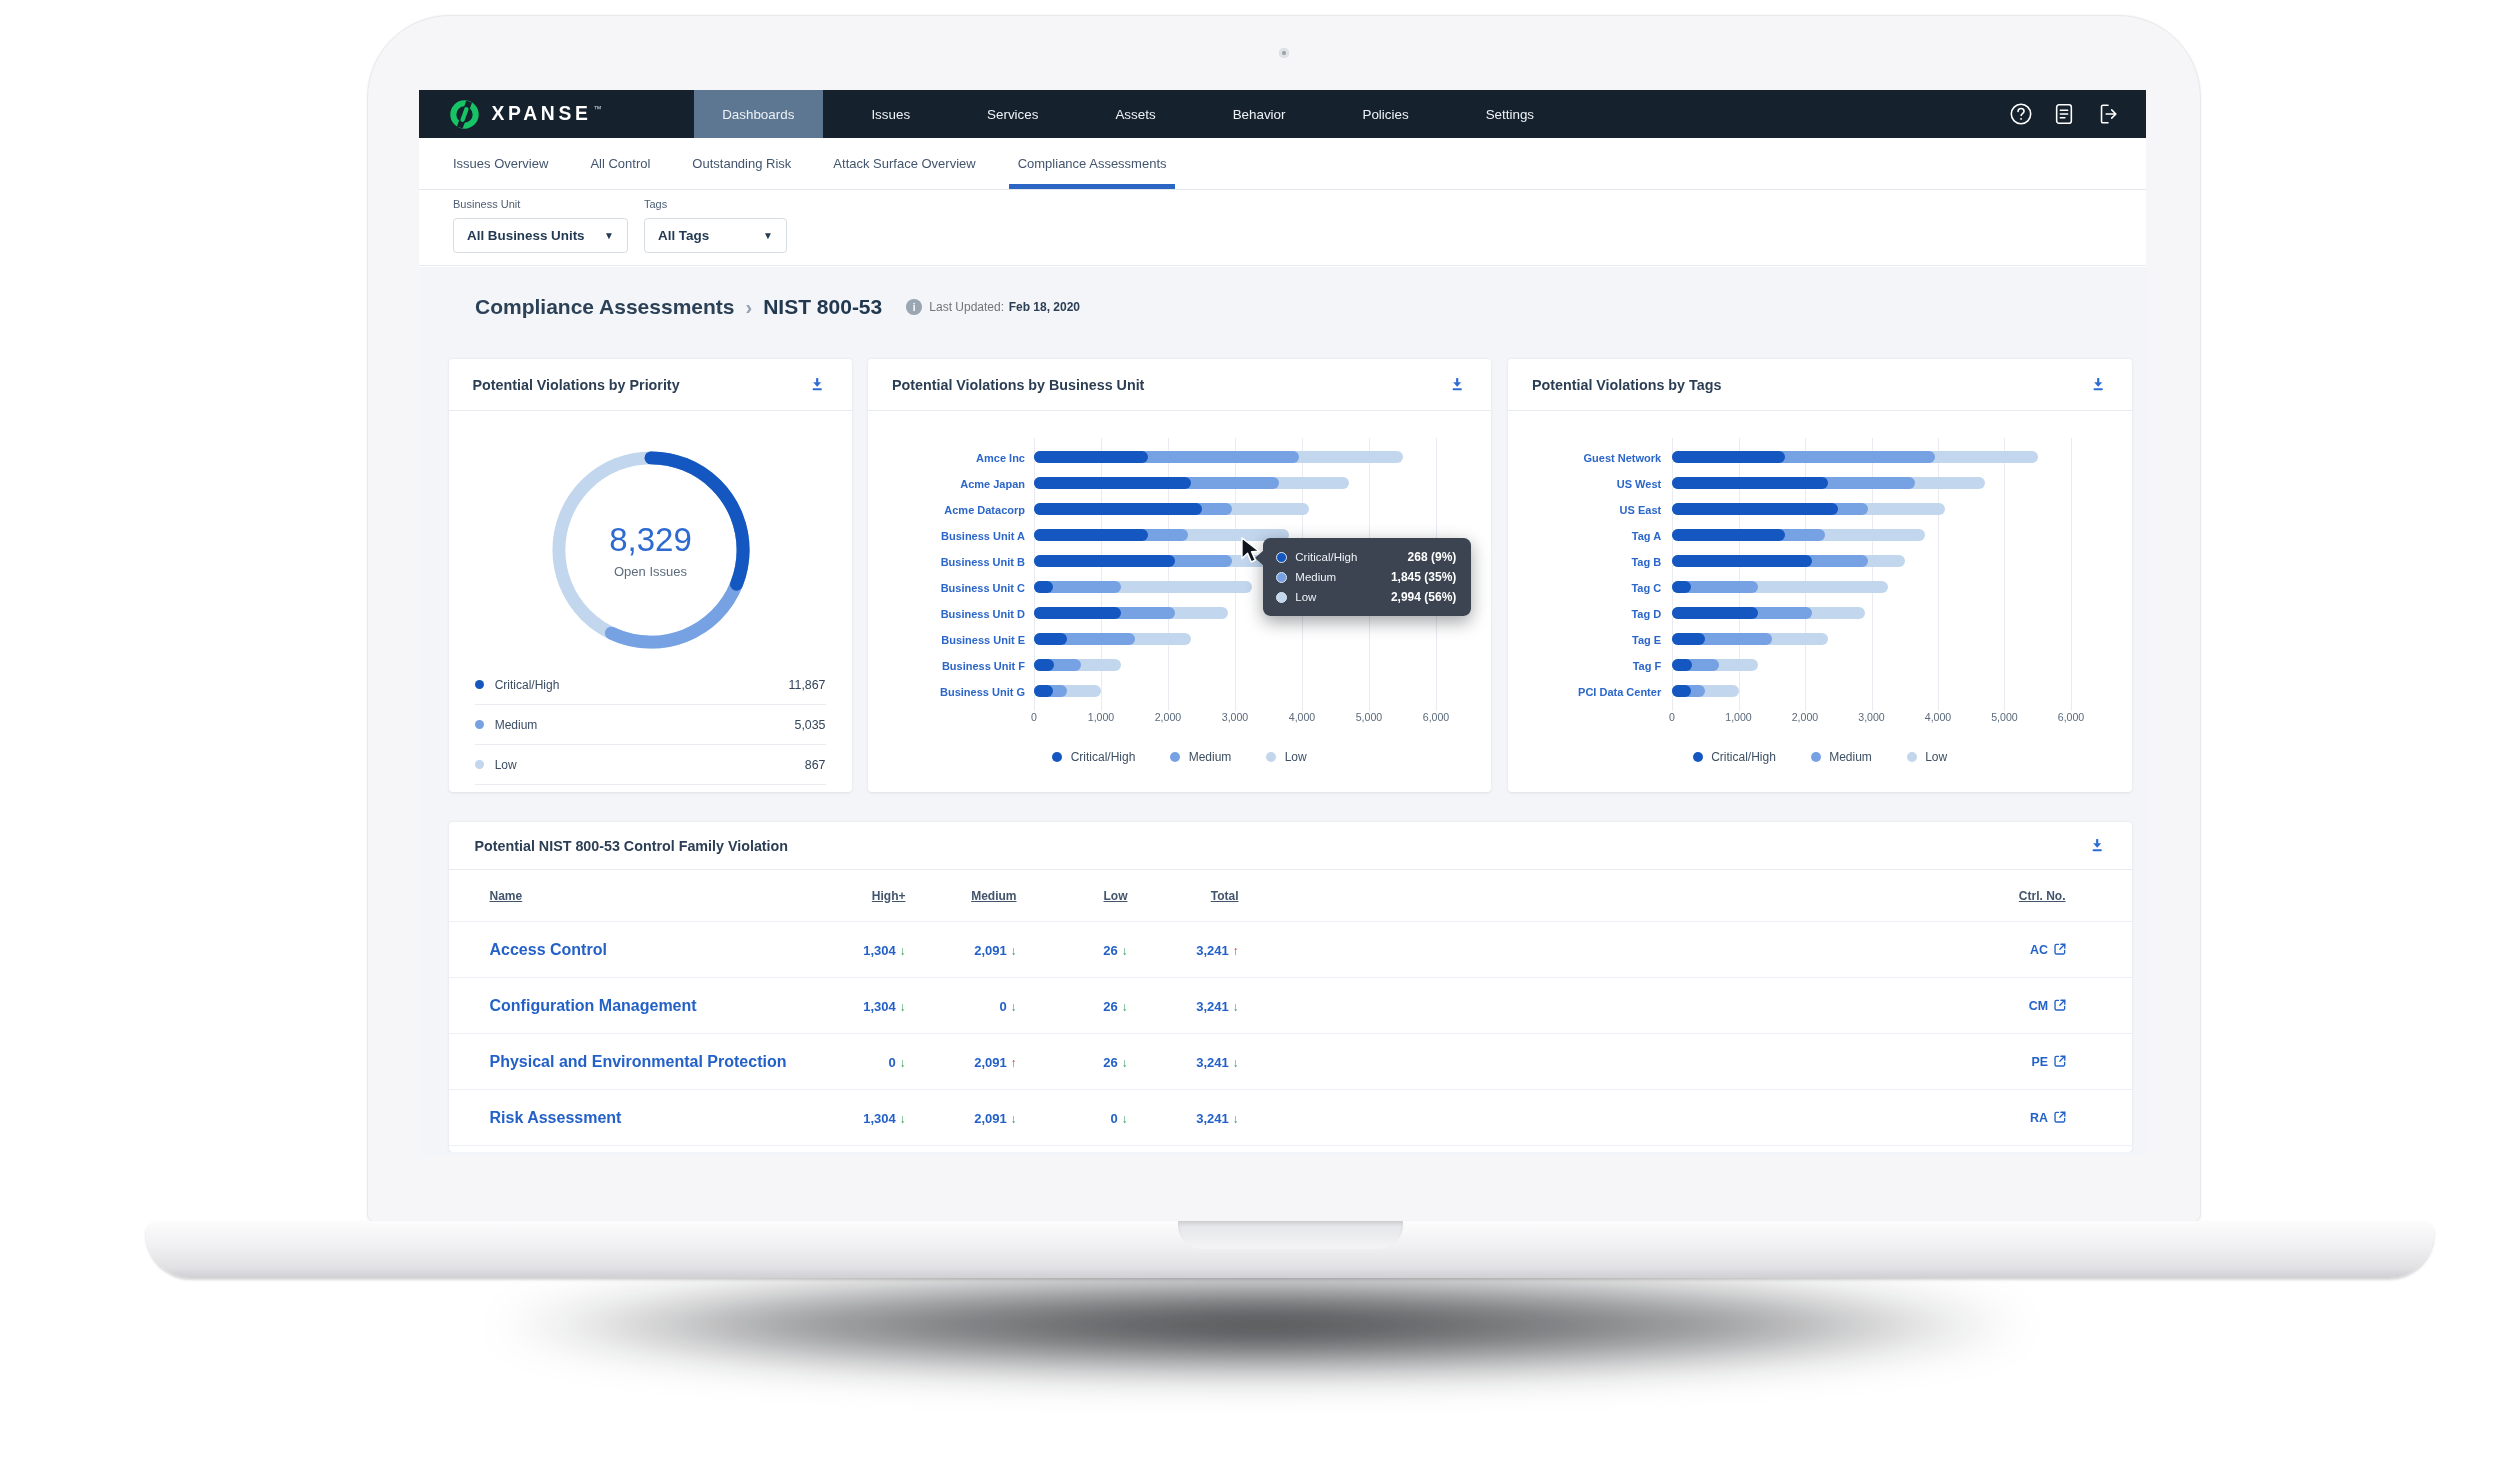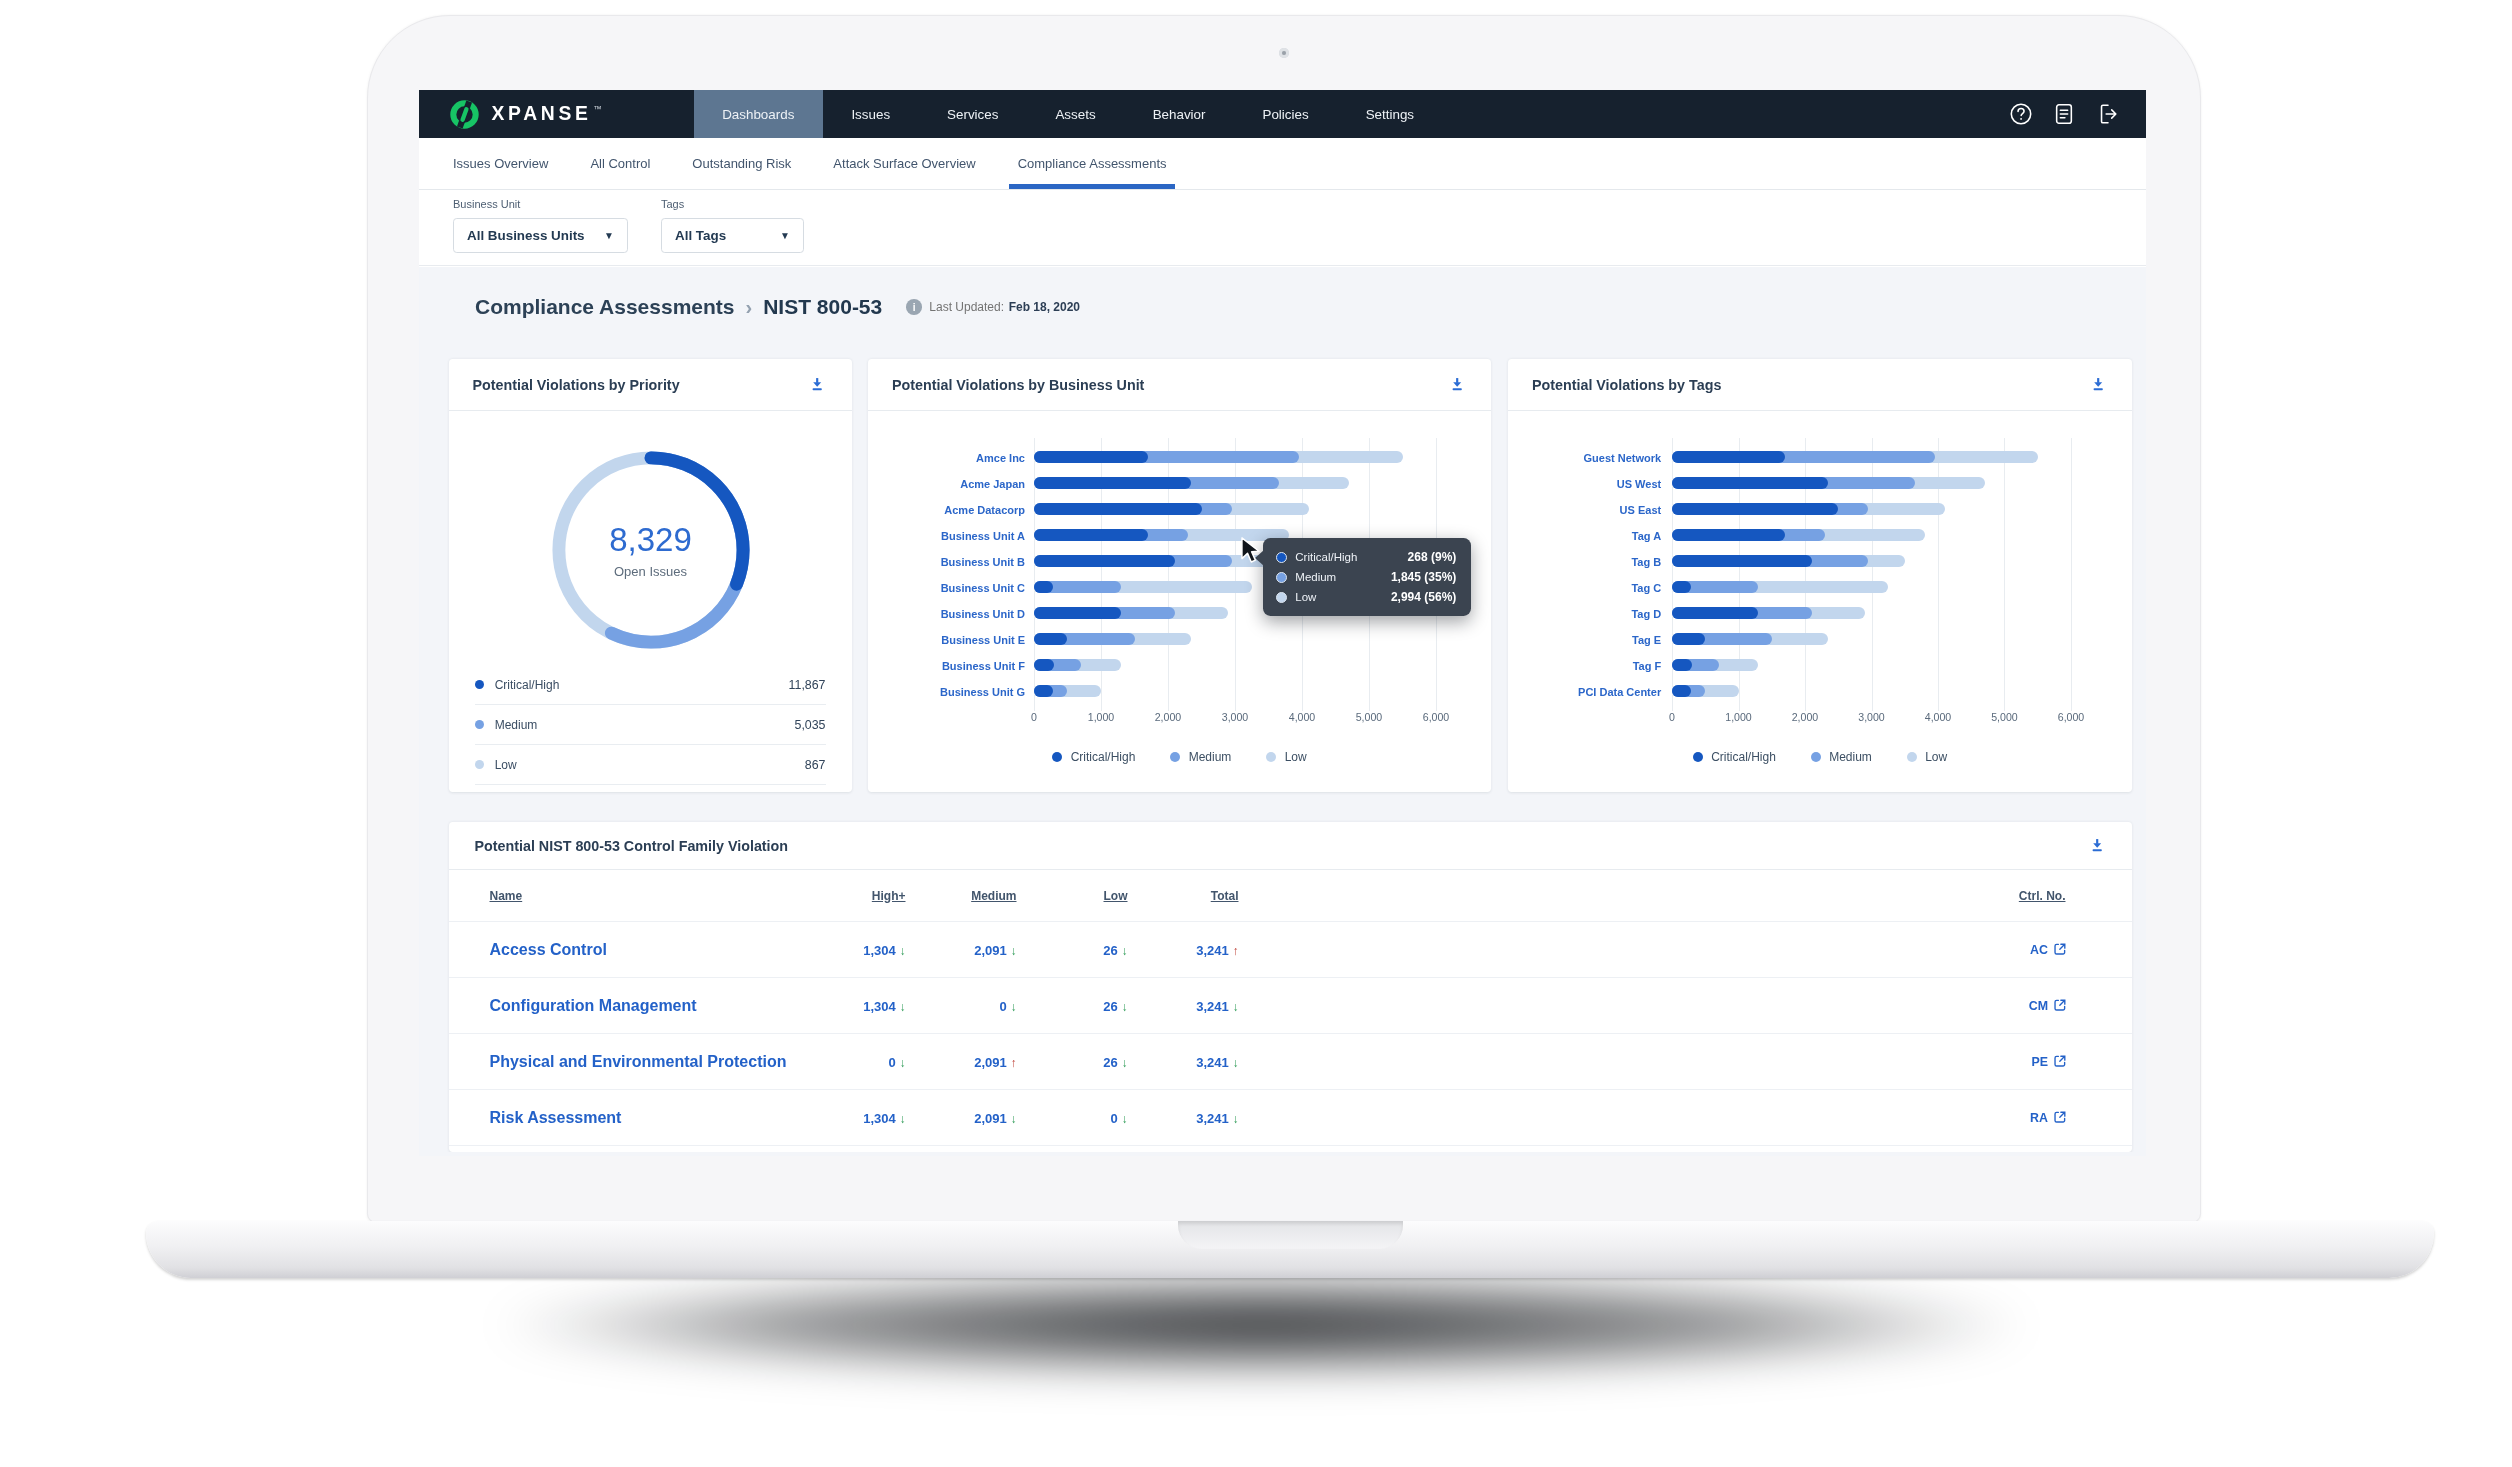--- a/index.html
+++ b/index.html
@@ -22,34 +22,34 @@
     box-shadow:inset 0 2.8px 3.7px rgba(0,0,0,.10);}
 
   
   .screen{position:absolute;left:419px;top:90px;width:1727px;height:1066px;background:#ffffff;overflow:hidden;}
 
   
   .topnav{position:absolute;left:0;top:0;width:100%;height:48px;background:#16212e;display:flex;align-items:stretch;color:#fff;}
   .brand{display:flex;align-items:center;padding-left:29.5px;}
   .brand-name{font-size:19.3px;font-weight:700;letter-spacing:3.7px;color:#ffffff;margin-left:12px;}
   .brand-tm{font-size:8.3px;color:#cdd4db;margin-left:1.8px;margin-top:-11px;}
-  .nav-items{display:flex;align-items:stretch;margin-left:92px;}
+  .nav-items{display:flex;align-items:stretch;margin-left:92px;gap:20px;}
   .nav-item{display:flex;align-items:center;padding:0 28.5px;font-size:13.4px;color:#eef2f6;cursor:default;}
   .nav-item.active{background:#5d7691;}
   .nav-icons{margin-left:auto;display:flex;align-items:center;gap:18.4px;padding-right:26px;}
   .icon-btn{width:25px;height:25px;display:flex;align-items:center;justify-content:center;}
   .icon-btn svg{display:block;}
 
   
   .subnav{position:absolute;left:0;top:48px;width:100%;height:52px;background:#fff;border-bottom:0.9px solid #e4e8ec;display:flex;align-items:stretch;padding-left:13px;}
   .tab{position:relative;display:flex;align-items:center;margin:0 21px;font-size:13px;color:#42556d;white-space:nowrap;}
   .tab.active::after{content:"";position:absolute;left:-8.3px;right:-8.3px;bottom:0;height:4.6px;background:#2b66c4;}
 
   
-  .filters{position:absolute;left:0;top:100px;width:100%;height:76px;background:#fff;border-bottom:0.9px solid #e8ebef;padding:8.3px 0 0 34px;display:flex;gap:33px;}
+  .filters{position:absolute;left:0;top:100px;width:100%;height:76px;background:#fff;border-bottom:0.9px solid #e8ebef;padding:8.3px 0 0 34px;display:flex;gap:16px;}
   .filter-group{display:flex;flex-direction:column;}
   .filter-label{font-size:11px;color:#4d5e72;margin-bottom:7.4px;}
   .select{height:35px;border:0.9px solid #d6dce2;border-radius:3.7px;background:#fff;display:flex;align-items:center;justify-content:space-between;padding:0 13px;font-size:13.4px;font-weight:700;color:#233a52;}
   .select.bu{width:175px;} .select.tags{width:143px;}
   .caret{font-size:10px;color:#233a52;margin-left:13px;}
 
   
   .content{position:absolute;left:0;top:177px;width:100%;height:890px;background:#f3f5f9;}
 
   .breadcrumb-row{position:absolute;left:56px;top:28px;display:flex;align-items:center;}

